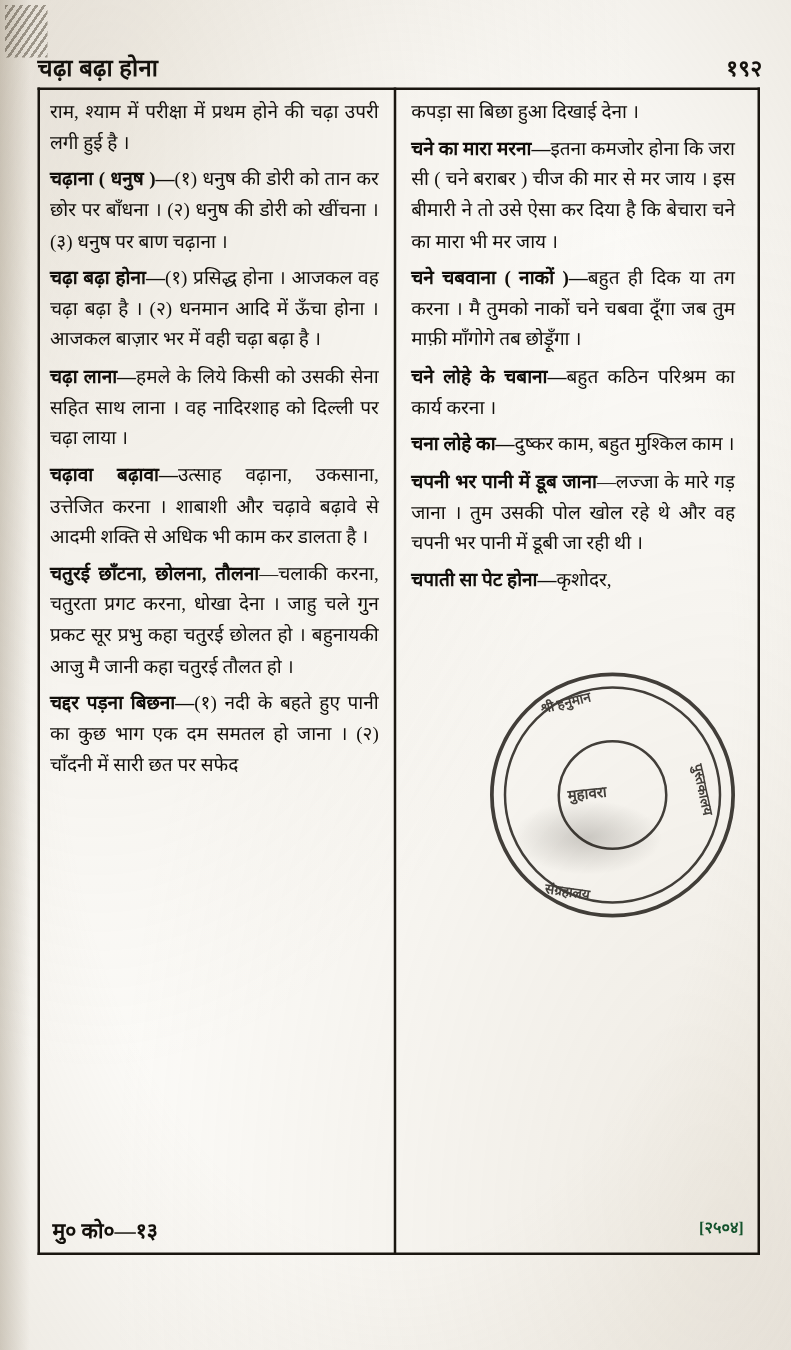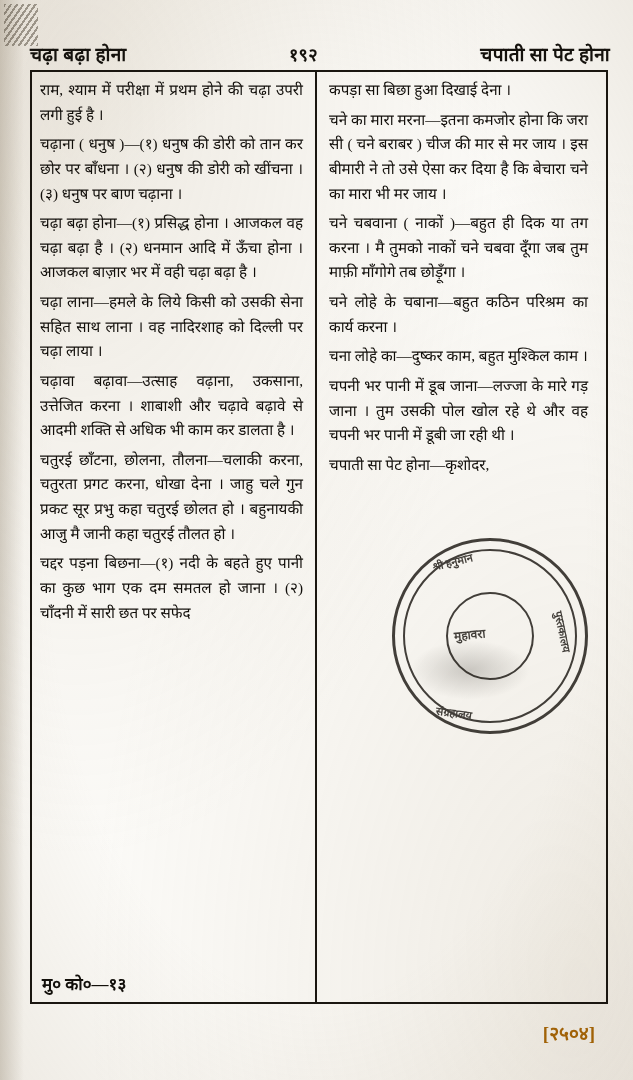--- a/index.html
+++ b/index.html
@@ -95,40 +95,39 @@
     box-sizing: border-box;
     font-size: 15.2px;
     line-height: 1.62;
     color: #110e0a;
     text-align: justify;
     text-justify: inter-word;
   }
   .col.right { padding-left: 14px; }
   .entry { margin: 0 0 5px 0; }
   .entry .head {
-    font-weight: normal;
+    font-weight: bold;
   }
   .entry .body { font-weight: normal; }
   .cont { margin: 0 0 5px 0; }
   .footer-note {
     position: absolute;
     left: 42px;
     top: 972px;
     font-size: 17px;
     font-weight: bold;
     color: #120f0a;
   }
   .footer-right {
     position: absolute;
     right: 38px;
     top: 972px;
-    font-size: 19px;
-    font-weight: bold;
-    color: #a16207;
-    margin-top: 48px;
+    font-size: 13px;
+    font-weight: bold;
+    color: #14532d;
   }
   
   .stamp {
     position: absolute;
     left: 392px;
     top: 538px;
     width: 196px;
     height: 196px;
     pointer-events: none;
     opacity: .82;
@@ -175,21 +174,20 @@
 
 <div class="page">
 
   <div class="grain"></div>
   <div class="edge-torn"></div>
   <div class="corner-stamp"></div>
 
   <div class="header">
     <span class="h-left">चढ़ा बढ़ा होना</span>
     <span class="h-center">१९२</span>
-    <span class="h-right">चपाती सा पेट होना</span>
   </div>
 
   <div class="rule top"></div>
   <div class="frame-left"></div>
   <div class="frame-right"></div>
   <div class="divider"></div>
   <div class="rule bottom"></div>
 
   <div class="columns">
 

